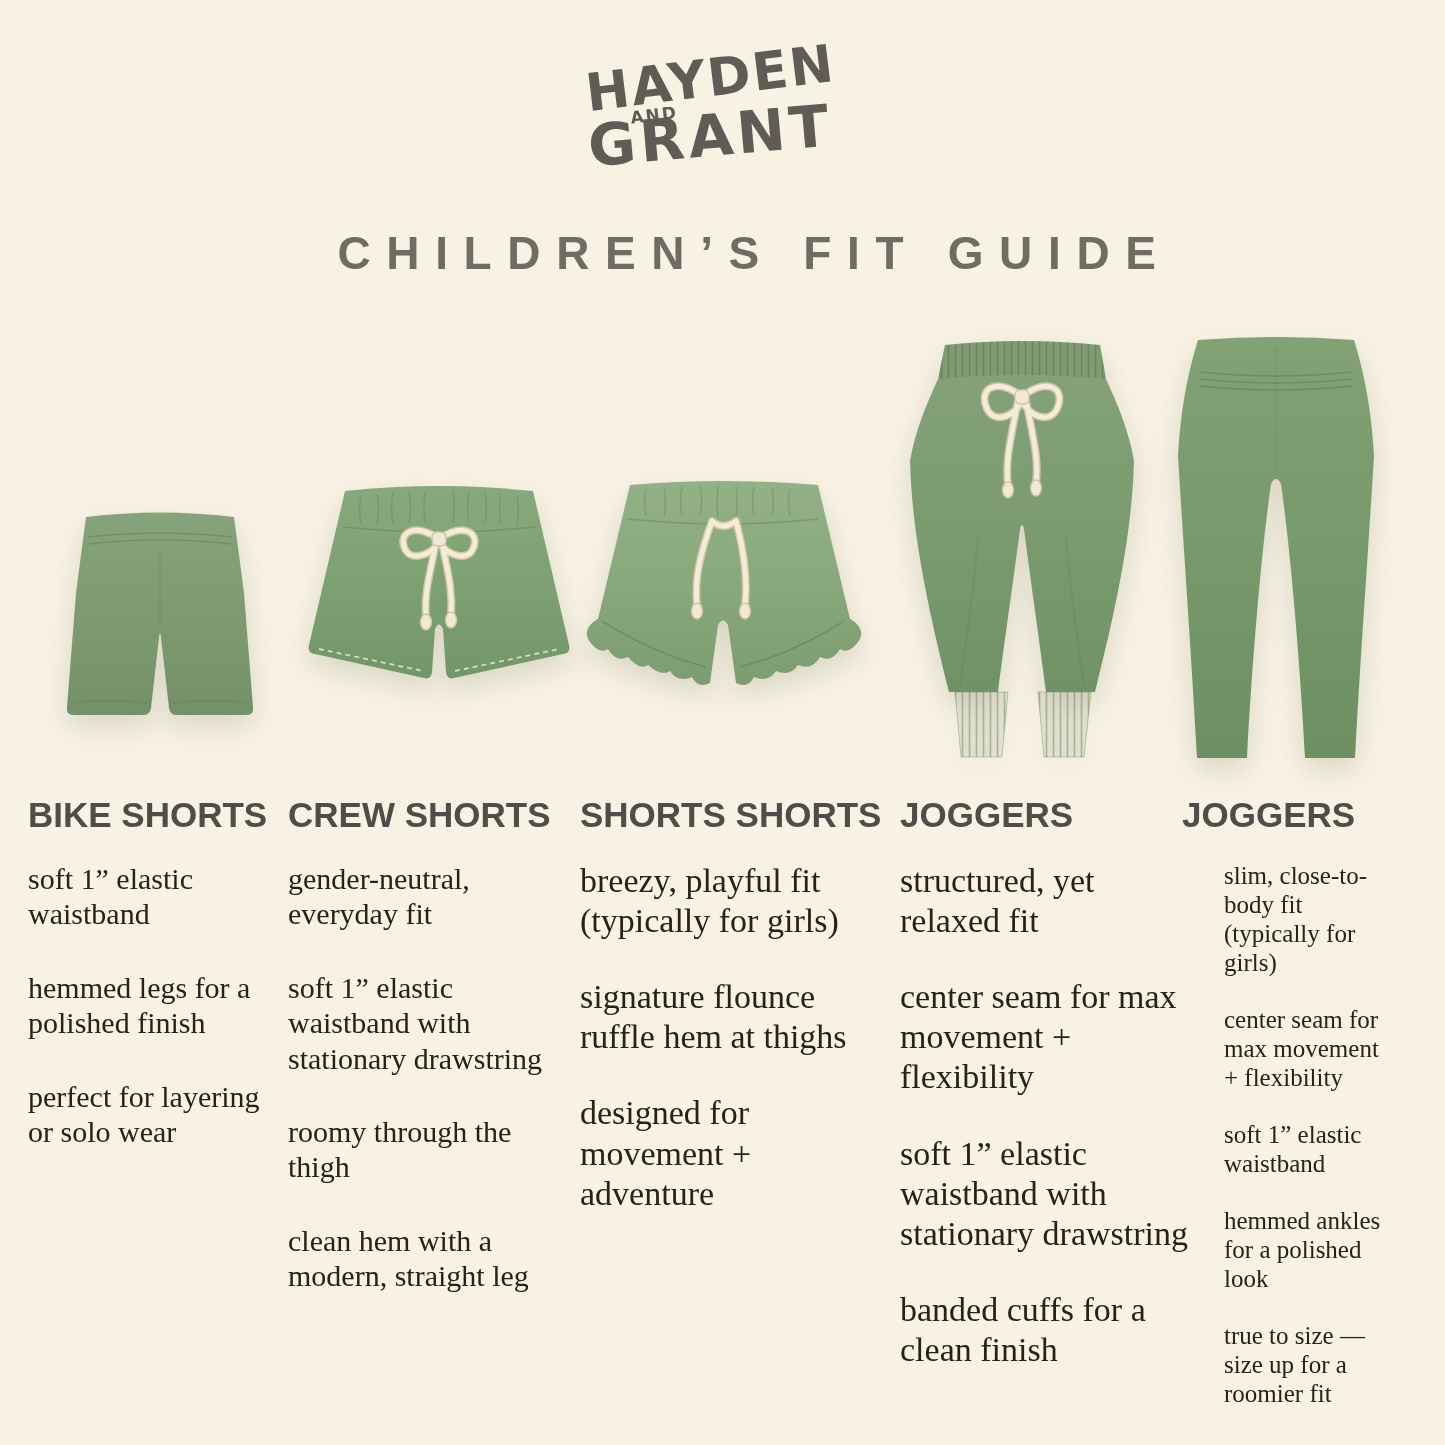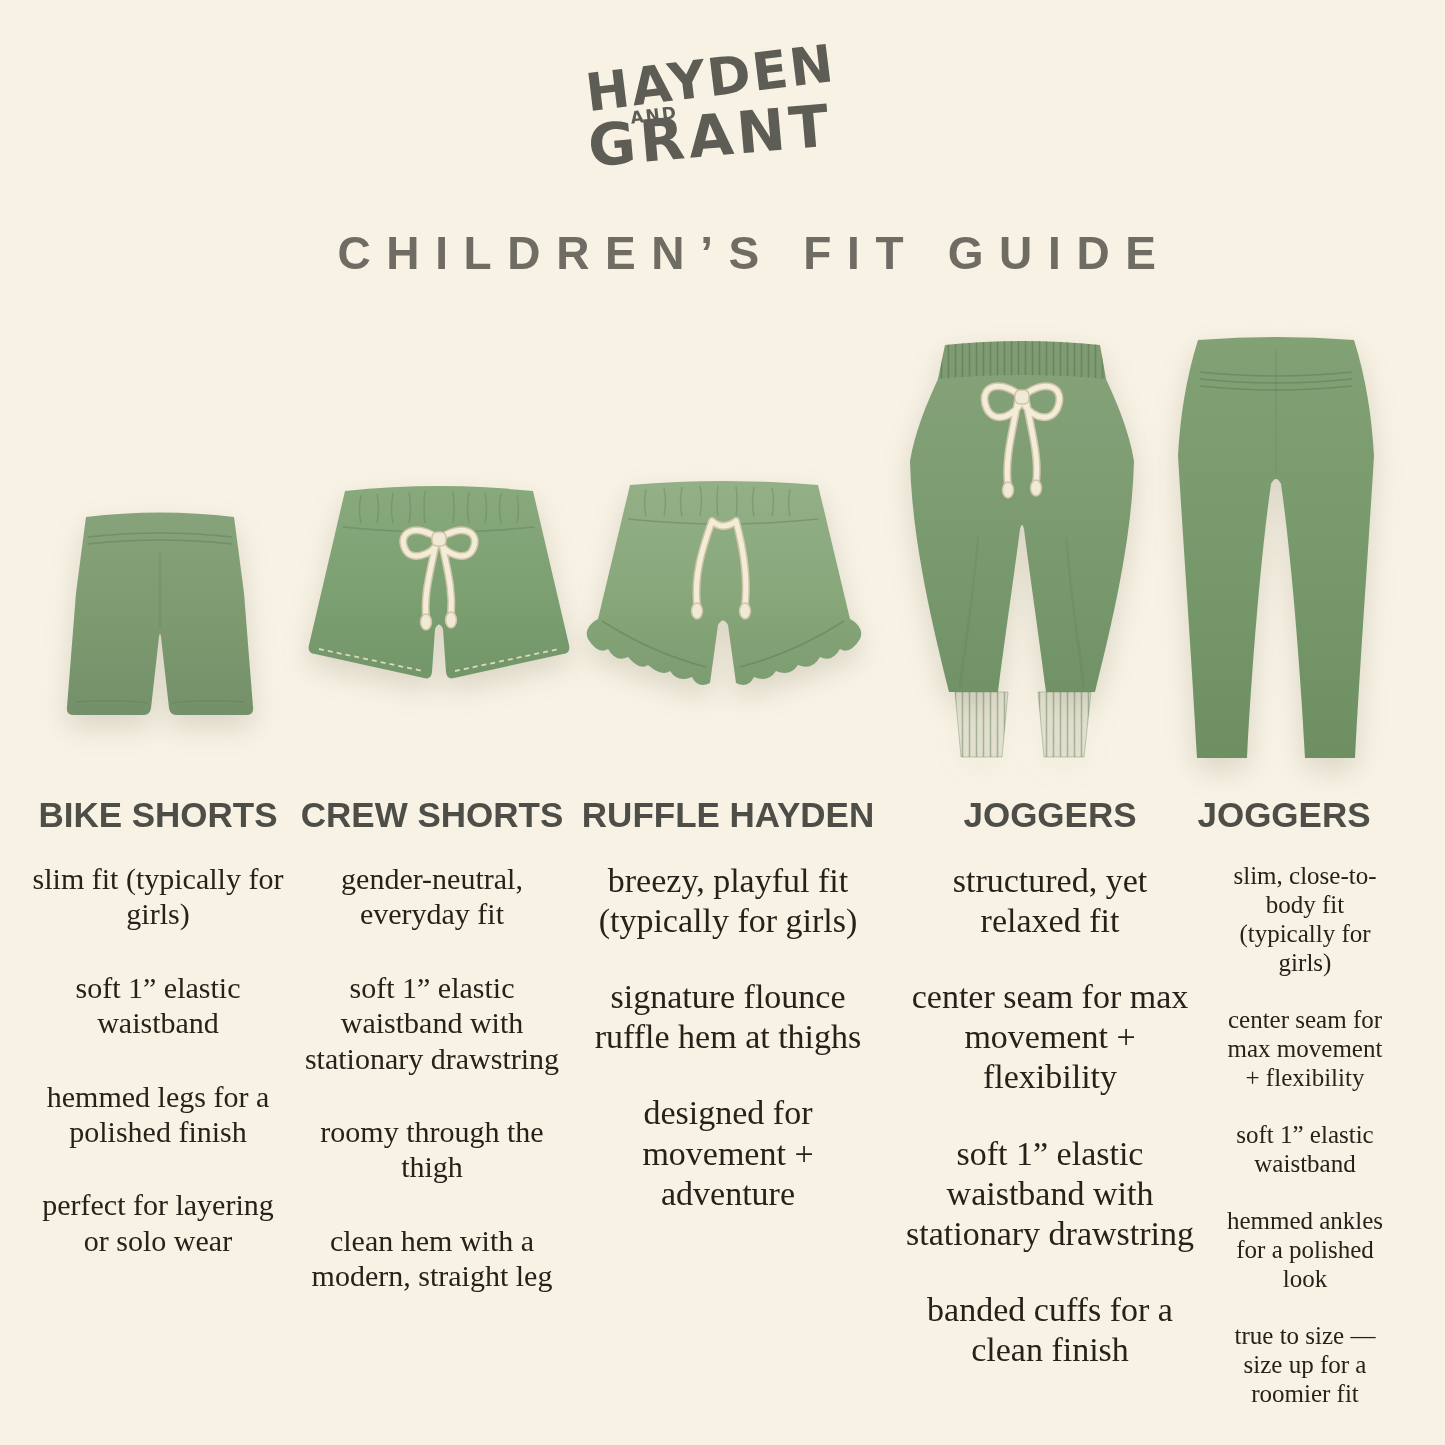--- a/index.html
+++ b/index.html
@@ -34,21 +34,21 @@
     white-space:nowrap;margin:0;padding-left:32px;
   }
   
   .garment{position:absolute;filter:drop-shadow(0 12px 14px rgba(95,88,60,0.18));}
   .g-bike{left:62px;top:497px;}
   .g-crew{left:303px;top:481px;}
   .g-ruffle{left:578px;top:477px;}
   .g-joggers{left:903px;top:337px;}
   .g-leggings{left:1170px;top:334px;}
   
-  .col{position:absolute;top:795px;text-align:center;}
+  .col{position:absolute;top:795px;text-align:left;}
   .col h2{
     margin:0 0 26px 0;font-size:35px;font-weight:bold;color:#4e4e49;
     letter-spacing:0px;white-space:nowrap;
   }
   .col p{
     margin:0 auto;font-family:"Liberation Serif","DejaVu Serif",serif;
     color:#27211a;
   }
   .col-1{left:28px;width:260px;}
   .col-2{left:288px;width:288px;}
@@ -162,36 +162,35 @@
         <stop offset="1" stop-color="#6d8f62"></stop>
     </linearGradient>
   </defs>
   <path fill="url(#gLeg)" d="M28,6 Q106,0 184,6 C196,44 202,84 204,122 C198,220 190,330 185,424 L135,424 C130,330 121,220 111,150 Q106,140 101,150 C91,220 82,330 77,424 L27,424 C22,330 14,220 8,122 C10,84 16,44 28,6 Z"></path>
   <path fill="none" stroke="#53704b" stroke-opacity="0.4" stroke-width="1.5" d="M30,38 Q106,46 182,38 M30,45 Q106,53 182,45 M30,52 Q106,60 182,52"></path>
   <path fill="none" stroke="#4c6847" stroke-opacity="0.1" stroke-width="2.5" d="M106,14 L106,140"></path>
 </svg>
 
 <div class="col col-1">
   <h2>BIKE SHORTS</h2>
-  <p>slim fit (typically for girls)</p>
   <p>soft 1” elastic waistband</p>
   <p>hemmed legs for a polished finish</p>
   <p>perfect for layering or solo wear</p>
 </div>
 
 <div class="col col-2">
   <h2>CREW SHORTS</h2>
   <p>gender-neutral, everyday fit</p>
   <p>soft 1” elastic waistband with stationary drawstring</p>
   <p>roomy through the thigh</p>
   <p>clean hem with a modern, straight leg</p>
 </div>
 
 <div class="col col-3">
-  <h2>RUFFLE HAYDEN</h2>
+  <h2>SHORTS SHORTS</h2>
   <p>breezy, playful fit (typically for girls)</p>
   <p>signature flounce ruffle hem at thighs</p>
   <p>designed for movement + adventure</p>
 </div>
 
 <div class="col col-4">
   <h2>JOGGERS</h2>
   <p>structured, yet relaxed fit</p>
   <p>center seam for max movement + flexibility</p>
   <p>soft 1” elastic waistband with stationary drawstring</p>

